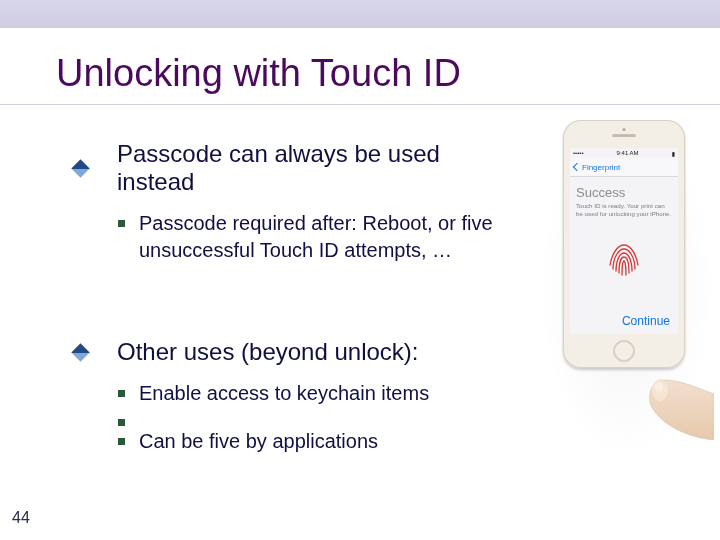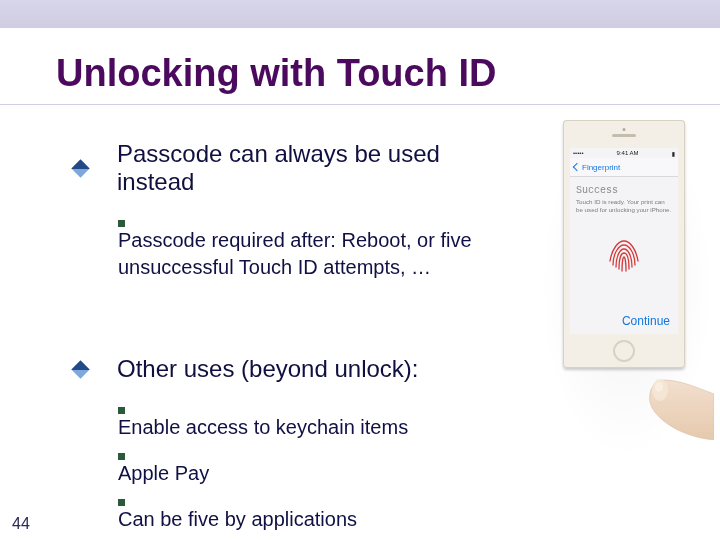--- a/index.html
+++ b/index.html
@@ -18,21 +18,21 @@
     top: 0; left: 0;
     width: 100%;
     height: 28px;
     background: linear-gradient(to bottom, #d8d6ea 0%, #d0cde3 100%);
   }
   .title {
     position: absolute;
     top: 52px;
     left: 56px;
     font-size: 38px;
-    font-weight: 700;
+    font-weight: 400;
     color: #4b0a5e;
     letter-spacing: 0px;
   }
   .title-underline {
     position: absolute;
     top: 102px;
     left: 0;
     width: 100%;
     height: 2px;
     border-bottom: 1px solid #d0cfe5;
@@ -65,39 +65,38 @@
     color: #101040;
   }
   .subgroup {
     padding-left: 44px;
     margin-bottom: 10px;
   }
   .subrow {
     display: flex;
     align-items: flex-start;
     margin-bottom: 2px;
-    flex-direction: column;
   }
   .sq {
     width: 7px;
     height: 7px;
     flex: 0 0 7px;
     background: #2a5a3a;
     margin-top: 10px;
     margin-right: 14px;
   }
   .subtext {
     font-size: 20px;
     color: #101045;
     line-height: 1.35;
   }
   .slidenum {
     position: absolute;
     left: 12px;
-    bottom: 7px;
+    bottom: 13px;
     font-size: 16px;
     color: #2a2a55;
   }
 
   
   .phone-area {
     position: absolute;
     right: 16px;
     top: 120px;
     width: 155px;
@@ -108,21 +107,21 @@
     inset: -6px -10px -40px -10px;
     background: radial-gradient(ellipse at center, rgba(0,0,0,0.05), rgba(0,0,0,0) 70%);
   }
   .phone {
     position: absolute;
     left: 14px;
     top: 0;
     width: 122px;
     height: 248px;
     background: #f4efe6;
-    border-radius: 4px;
+    border-radius: 18px;
     box-shadow: 0 2px 3px rgba(0,0,0,0.2), inset 0 0 0 1px #d9d1c1;
   }
   .earpiece {
     position: absolute;
     top: 14px; left: 50%;
     transform: translateX(-50%);
     width: 24px; height: 3px;
     background: #c4bcae;
     border-radius: 2px;
   }
@@ -172,24 +171,23 @@
     width: 5px; height: 5px;
     border-left: 1.5px solid #1577e0;
     border-bottom: 1.5px solid #1577e0;
     transform: rotate(45deg);
     margin-right: 2px;
   }
   .sbody {
     padding: 8px 6px;
   }
   .stitle {
-    font-size: 10px;
+    font-size: 13px;
     color: #8a8a92;
     font-weight: 500;
-    font-family: Liberation Mono, monospace;
   }
   .sdesc {
     font-size: 6.2px;
     color: #7a7a82;
     margin-top: 2px;
     line-height: 1.3;
   }
   .fp-icon {
     margin: 16px auto 0 auto;
     width: 48px; height: 48px;
@@ -249,21 +247,20 @@
     <div class="diamond"></div>
     <div class="h1text">Other uses  (beyond unlock):</div>
   </div>
   <div class="subgroup">
     <div class="subrow">
       <div class="sq"></div>
       <div class="subtext">Enable access to keychain items</div>
     </div>
     <div class="subrow">
       <div class="sq"></div>
-      <div class="subtext">Apple Pay</div>
     </div>
     <div class="subrow">
       <div class="sq"></div>
       <div class="subtext">Can be five by applications</div>
     </div>
   </div>
 
 </div>
 
 <div class="phone-area">

